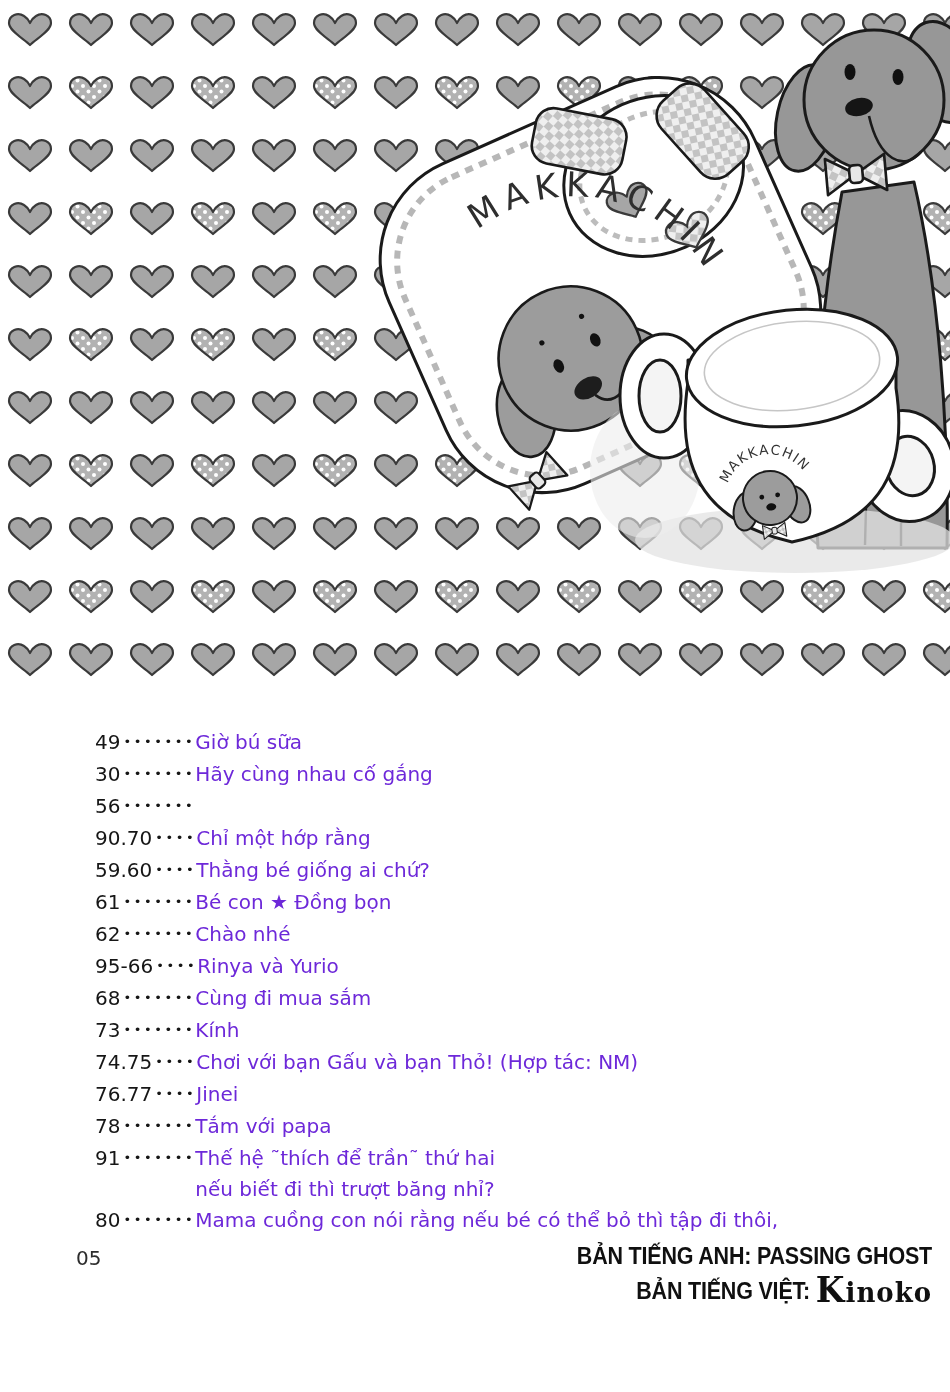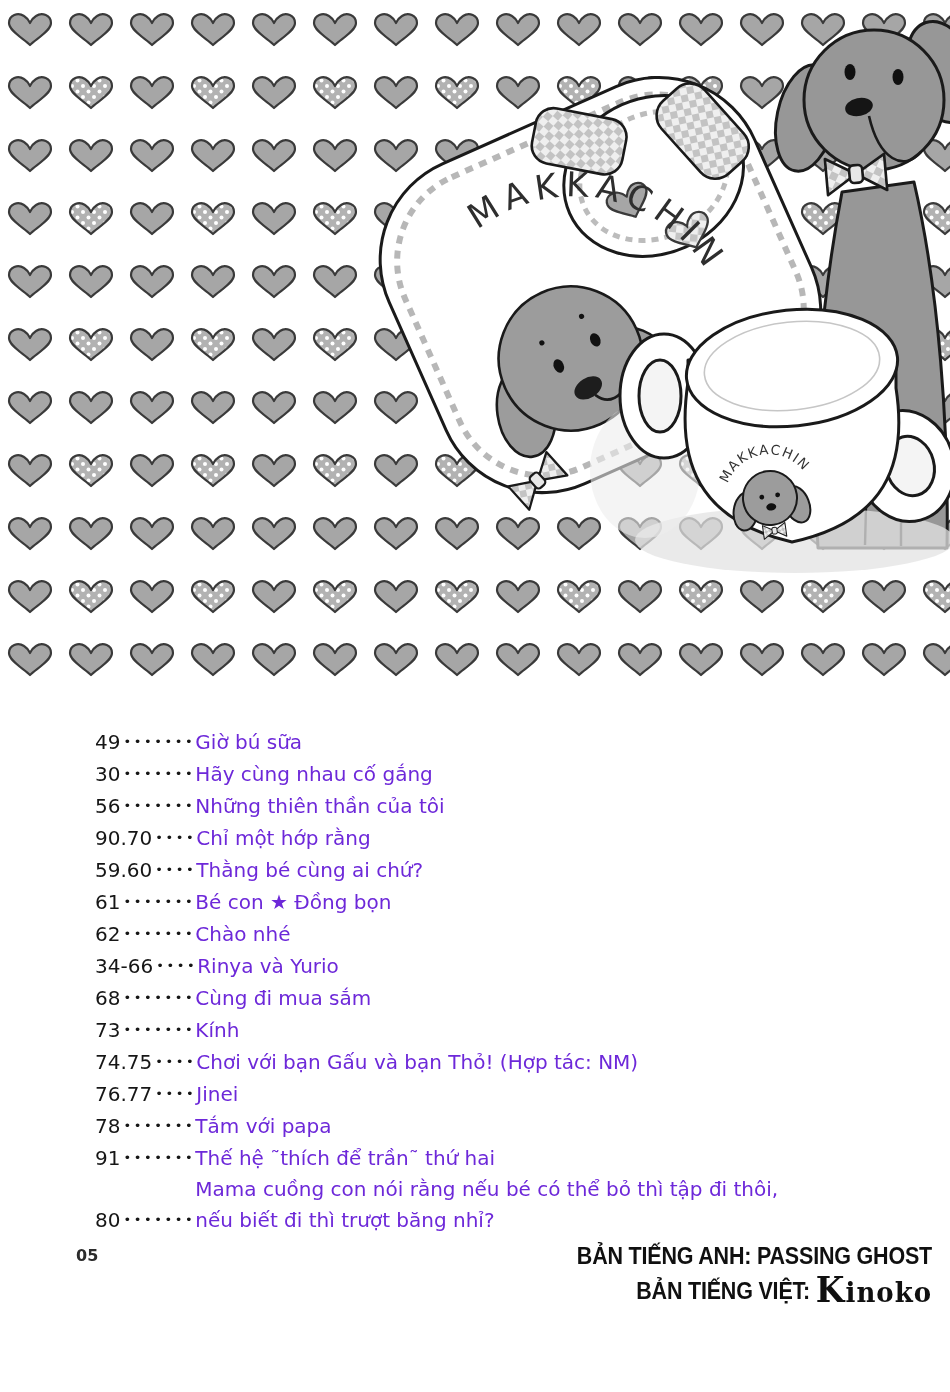--- a/index.html
+++ b/index.html
@@ -11,21 +11,21 @@
   
   .toc{margin:26px 0 0 95px;}
   .row{display:flex;align-items:flex-end;line-height:31px;font-size:20px;}
   .nl{flex:0 0 95px;white-space:nowrap;color:#161616;}
   .leader{font-size:13px;letter-spacing:2.6px;vertical-align:3px;margin-left:3px;color:#161616;}
   .titles{display:flex;flex-direction:column;}
   .title{color:#6d28d9;}
   
   .footer{display:flex;justify-content:space-between;align-items:flex-start;
           margin-top:4px;padding:0 18px 0 76px;}
-  .pagenum{font-size:16px;color:#2c2c2c;padding-top:6px;font-weight:bold;}
+  .pagenum{font-size:20px;color:#2c2c2c;padding-top:6px;}
   .credits{text-align:right;font-family:"Liberation Sans",sans-serif;
            font-weight:bold;font-size:21.5px;letter-spacing:-0.2px;color:#101010;
            transform:scaleY(1.1);transform-origin:top right;}
   .credits .cline{line-height:30px;white-space:nowrap;}
   .kinoko{font-family:"DejaVu Serif",serif;font-weight:bold;font-size:26px;
           letter-spacing:1px;display:inline-block;vertical-align:-2px;}
   .kinoko::first-letter{font-size:33px;}
 </style>
 </head>
 <body>
@@ -152,50 +152,47 @@
       </span>
     </div>
   <div class="row">
       <span class="nl"><span class="num">30</span><span class="leader">•••••••</span></span>
       <span class="titles">
         <span class="title">Hãy cùng nhau cố gắng</span>
       </span>
     </div>
   <div class="row">
       <span class="nl"><span class="num">56</span><span class="leader">•••••••</span></span>
-      <span class="titles">
-        <span class="title">Những thiên thần của tôi</span>
-      </span>
     </div>
   <div class="row">
       <span class="nl"><span class="num">90.70</span><span class="leader">••••</span></span>
       <span class="titles">
         <span class="title">Chỉ một hớp rằng</span>
       </span>
     </div>
   <div class="row">
       <span class="nl"><span class="num">59.60</span><span class="leader">••••</span></span>
       <span class="titles">
-        <span class="title">Thằng bé cùng ai chứ?</span>
+        <span class="title">Thằng bé giống ai chứ?</span>
       </span>
     </div>
   <div class="row">
       <span class="nl"><span class="num">61</span><span class="leader">•••••••</span></span>
       <span class="titles">
         <span class="title">Bé con ★ Đồng bọn</span>
       </span>
     </div>
   <div class="row">
       <span class="nl"><span class="num">62</span><span class="leader">•••••••</span></span>
       <span class="titles">
         <span class="title">Chào nhé</span>
       </span>
     </div>
   <div class="row">
-      <span class="nl"><span class="num">34-66</span><span class="leader">••••</span></span>
+      <span class="nl"><span class="num">95-66</span><span class="leader">••••</span></span>
       <span class="titles">
         <span class="title">Rinya và Yurio</span>
       </span>
     </div>
   <div class="row">
       <span class="nl"><span class="num">68</span><span class="leader">•••••••</span></span>
       <span class="titles">
         <span class="title">Cùng đi mua sắm</span>
       </span>
     </div>
@@ -225,22 +222,22 @@
     </div>
   <div class="row">
       <span class="nl"><span class="num">91</span><span class="leader">•••••••</span></span>
       <span class="titles">
         <span class="title">Thế hệ ˜thích để trần˜ thứ hai</span>
       </span>
     </div>
   <div class="row">
       <span class="nl"><span class="num">80</span><span class="leader">•••••••</span></span>
       <span class="titles">
+        <span class="title">nếu biết đi thì trượt băng nhỉ?</span>
         <span class="title">Mama cuồng con nói rằng nếu bé có thể bỏ thì tập đi thôi,</span>
-        <span class="title">nếu biết đi thì trượt băng nhỉ?</span>
       </span>
     </div>
 </div>
 
 <div class="footer">
   <span class="pagenum">05</span>
   <div class="credits">
     <div class="cline">BẢN TIẾNG ANH: PASSING GHOST</div>
     <div class="cline"><span>BẢN TIẾNG VIỆT:</span> <span class="kinoko">Kinoko</span></div>
   </div>

